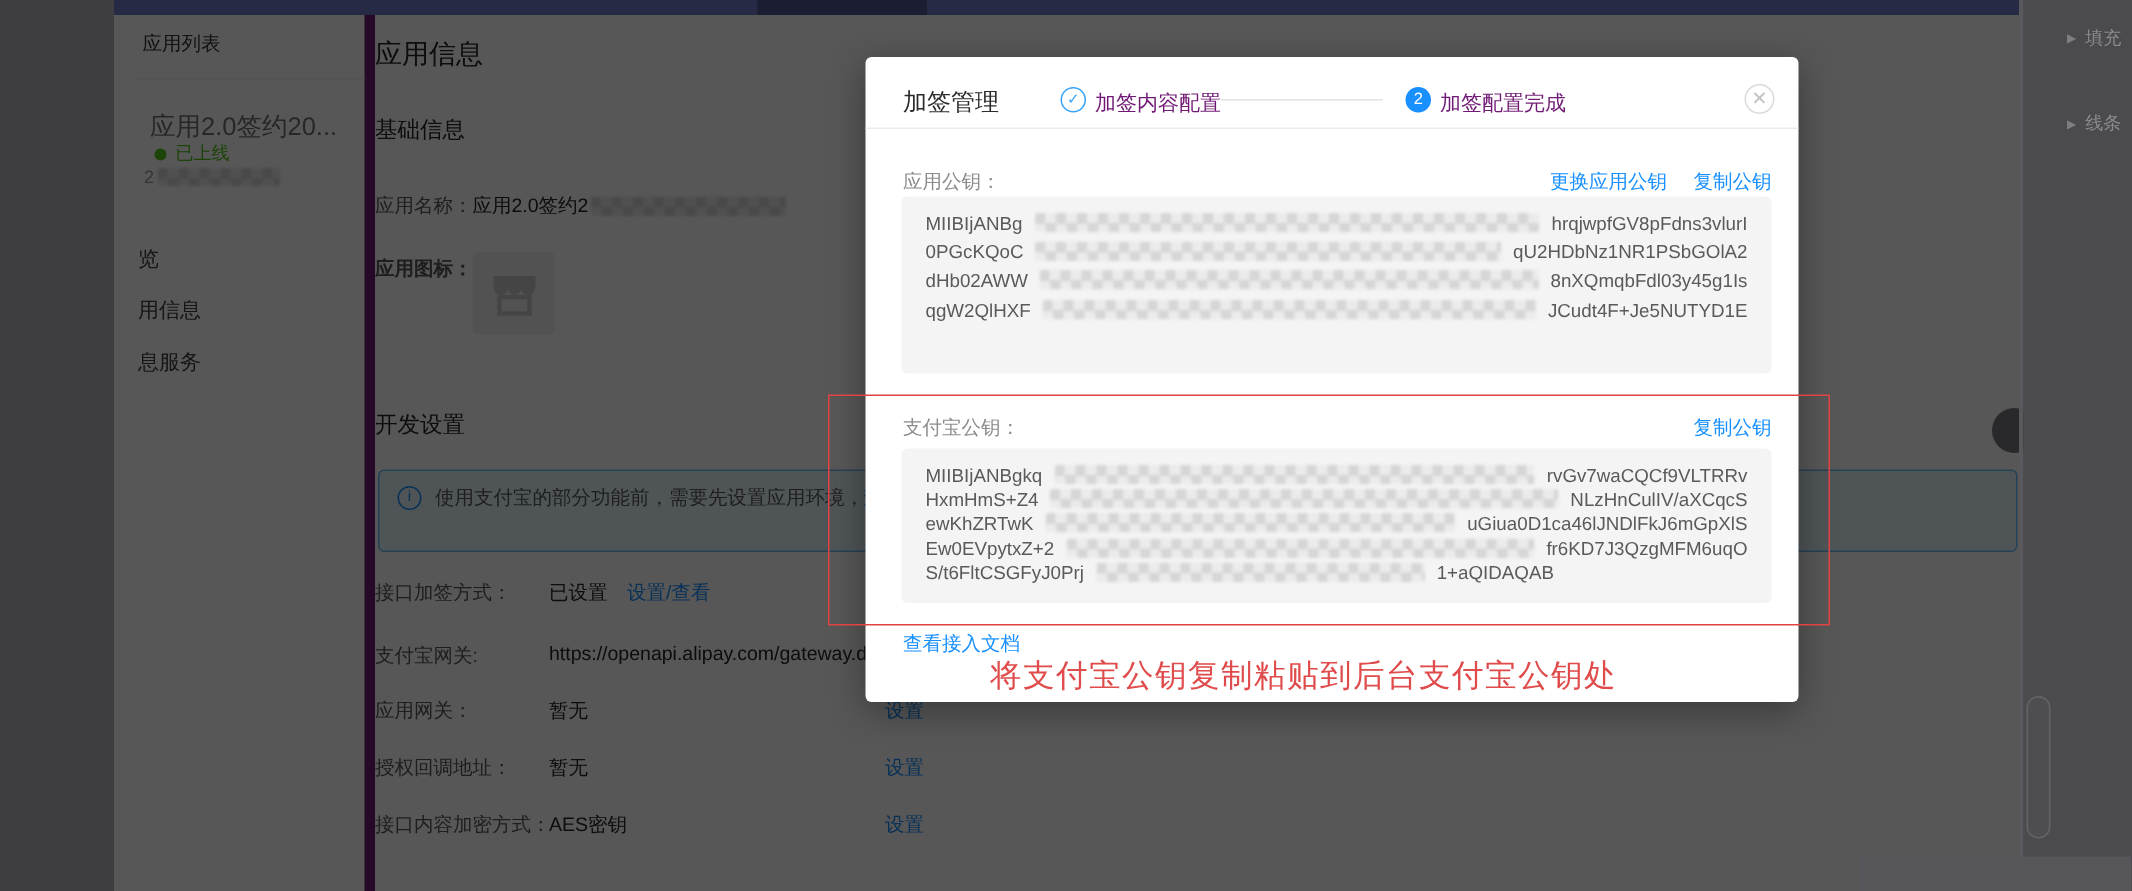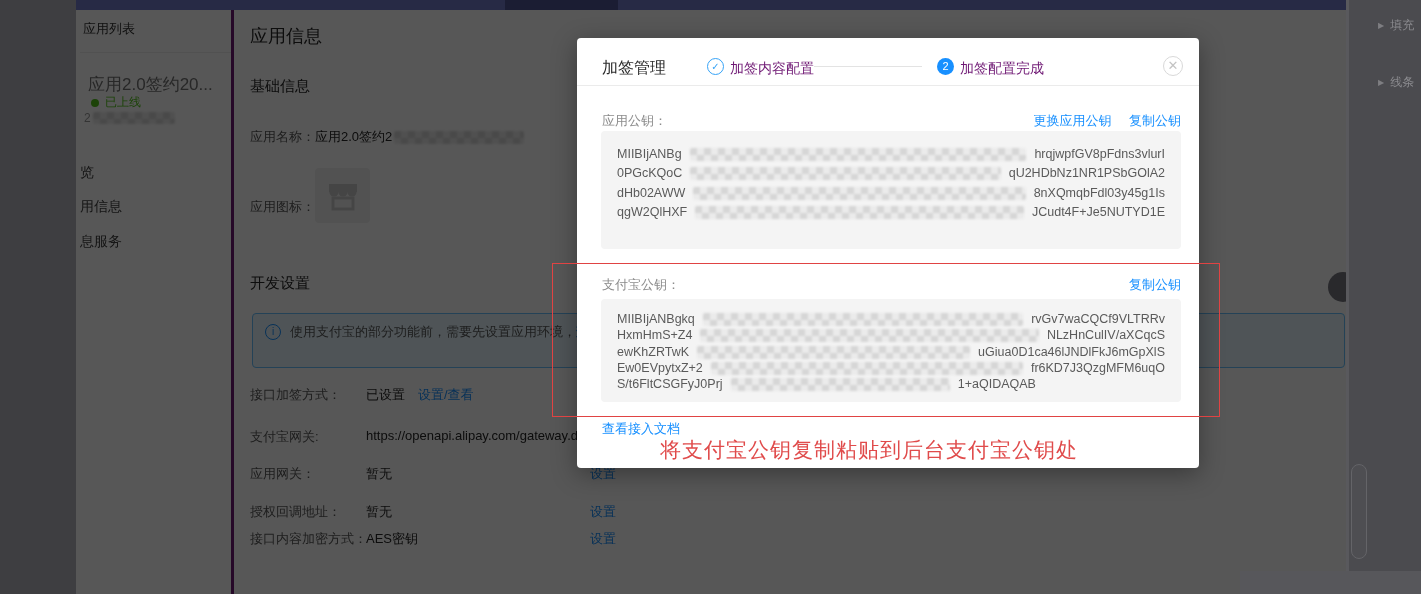--- a/index.html
+++ b/index.html
@@ -18,21 +18,21 @@
 
   
   #topbar{left:76px;top:0;width:1271px;height:10px;background:#272a45;z-index:30;}
   #topbar .seg{position:absolute;left:429px;top:0;width:113px;height:10px;background:#1b1d33;}
 
   
   #page{left:76px;top:0;width:1271px;height:594px;background:#fff;overflow:hidden;z-index:10;}
   #dim{left:76px;top:0;width:1271px;height:594px;background:rgba(0,0,0,0.66);z-index:20;}
 
   
-  #sidebar{position:absolute;left:4px;top:0;width:151px;height:594px;background:#fff;border-right:3px solid #701a75;}
+  #sidebar{position:absolute;left:16px;top:0;width:151px;height:594px;background:#fff;border-right:7px solid #701a75;}
   .sb-header{position:absolute;left:3px;top:20px;font-size:13px;color:#333;}
   .sb-divider{position:absolute;left:0;top:52px;width:151px;height:1px;background:#ececec;}
   .sb-appname{position:absolute;left:8px;top:73px;font-size:17px;color:#737373;white-space:nowrap;}
   .sb-status{position:absolute;left:11px;top:94px;display:flex;align-items:center;gap:6px;}
   .sb-dot{width:8px;height:8px;border-radius:50%;background:#52c41a;}
   .sb-status-text{font-size:12px;color:#52c41a;}
   .sb-appid{position:absolute;left:4px;top:111px;display:flex;align-items:center;font-size:12px;color:#999;}
   .sb-menu-item{position:absolute;left:0;font-size:14px;color:#404040;white-space:nowrap;}
 
   
@@ -64,21 +64,21 @@
   #step1-label{left:153px;}
   #step2-label{left:383px;}
   #step-line{position:absolute;left:237px;top:28px;width:108px;height:1px;background:#e3e3e3;}
   #modal-close{position:absolute;left:586px;top:18px;width:20px;height:20px;border:1px solid #d9d9d9;border-radius:50%;color:#c3c3c3;font-size:13px;line-height:18px;text-align:center;box-sizing:border-box;}
   .key-label{position:absolute;left:25px;font-size:13px;color:#8c8c8c;}
   .key-links{position:absolute;right:18px;font-size:13px;text-align:right;white-space:nowrap;}
   .key-links span{margin-left:14px;}
   .kbox{position:absolute;left:24px;width:580px;background:#f4f4f4;border-radius:4px;box-sizing:border-box;padding:11px 16px;}
   #kbox1{top:93px;height:118px;}
   #kbox2{top:261px;height:103px;}
-  .kline{display:flex;align-items:flex-end;font-size:12.5px;color:#5a5a5a;white-space:nowrap;}
+  .kline{display:flex;align-items:flex-start;font-size:12.5px;color:#5a5a5a;white-space:nowrap;}
   #kbox1 .kline{height:19.2px;}
   #kbox2 .kline{height:16.2px;}
   .kmid{flex:1 1 auto;height:13px;margin:0 8px;}
   .kmid.w58{flex:0 0 58%;}
   .kmid.w40{flex:0 0 40%;}
   .kfill{flex:1 1 auto;}
   #doc-link{position:absolute;left:25px;top:382px;font-size:13px;color:#1890ff;}
 
   
   #red-rect{left:552px;top:263px;width:668px;height:154px;border:1.5px solid #e04343;box-sizing:border-box;z-index:50;background:transparent;}
@@ -111,21 +111,21 @@
 
     <div class="pg-title">应用信息</div>
     <div class="sec-title" style="top:77px;">基础信息</div>
 
     <div class="fld-label" style="top:128px;">应用名称：</div>
     <div class="fld-value name-value" style="top:128px;">
       <span>应用2.0签约2</span>
       <span class="mosaic" style="width:130px;height:13px;margin-left:2px;"></span>
     </div>
 
-    <div class="fld-label" style="top:198px;">应用图标：</div>
+    <div class="fld-label" style="top:170px;font-weight:bold;">应用图标：</div>
     <div id="app-icon-box">
       <svg width="34" height="32" viewBox="0 0 34 32">
         <rect x="3" y="4" width="28" height="8" fill="#cbcbcb"></rect>
         <circle cx="8" cy="12" r="4.6" fill="#cbcbcb"></circle>
         <circle cx="17" cy="12" r="4.6" fill="#cbcbcb"></circle>
         <circle cx="26" cy="12" r="4.6" fill="#cbcbcb"></circle>
         <rect x="7" y="18" width="20" height="11" fill="none" stroke="#cbcbcb" stroke-width="3"></rect>
       </svg>
     </div>
 
@@ -148,21 +148,21 @@
     <div class="form-row" style="top:465px;">
       <span class="fld-label">应用网关：</span>
       <span class="fld-value">暂无</span>
       <span class="row-link" style="left:514px;">设置</span>
     </div>
     <div class="form-row" style="top:503px;">
       <span class="fld-label">授权回调地址：</span>
       <span class="fld-value">暂无</span>
       <span class="row-link" style="left:514px;">设置</span>
     </div>
-    <div class="form-row" style="top:530px;padding-left:40px;">
+    <div class="form-row" style="top:541px;padding-left:40px;">
       <span class="fld-label">接口内容加密方式：</span>
       <span class="fld-value">AES密钥</span>
       <span class="row-link" style="left:514px;">设置</span>
     </div>
   </div>
 
   <div id="dim" class="abs"></div>
 
   <div id="topbar" class="abs">
     <div class="seg"></div>

